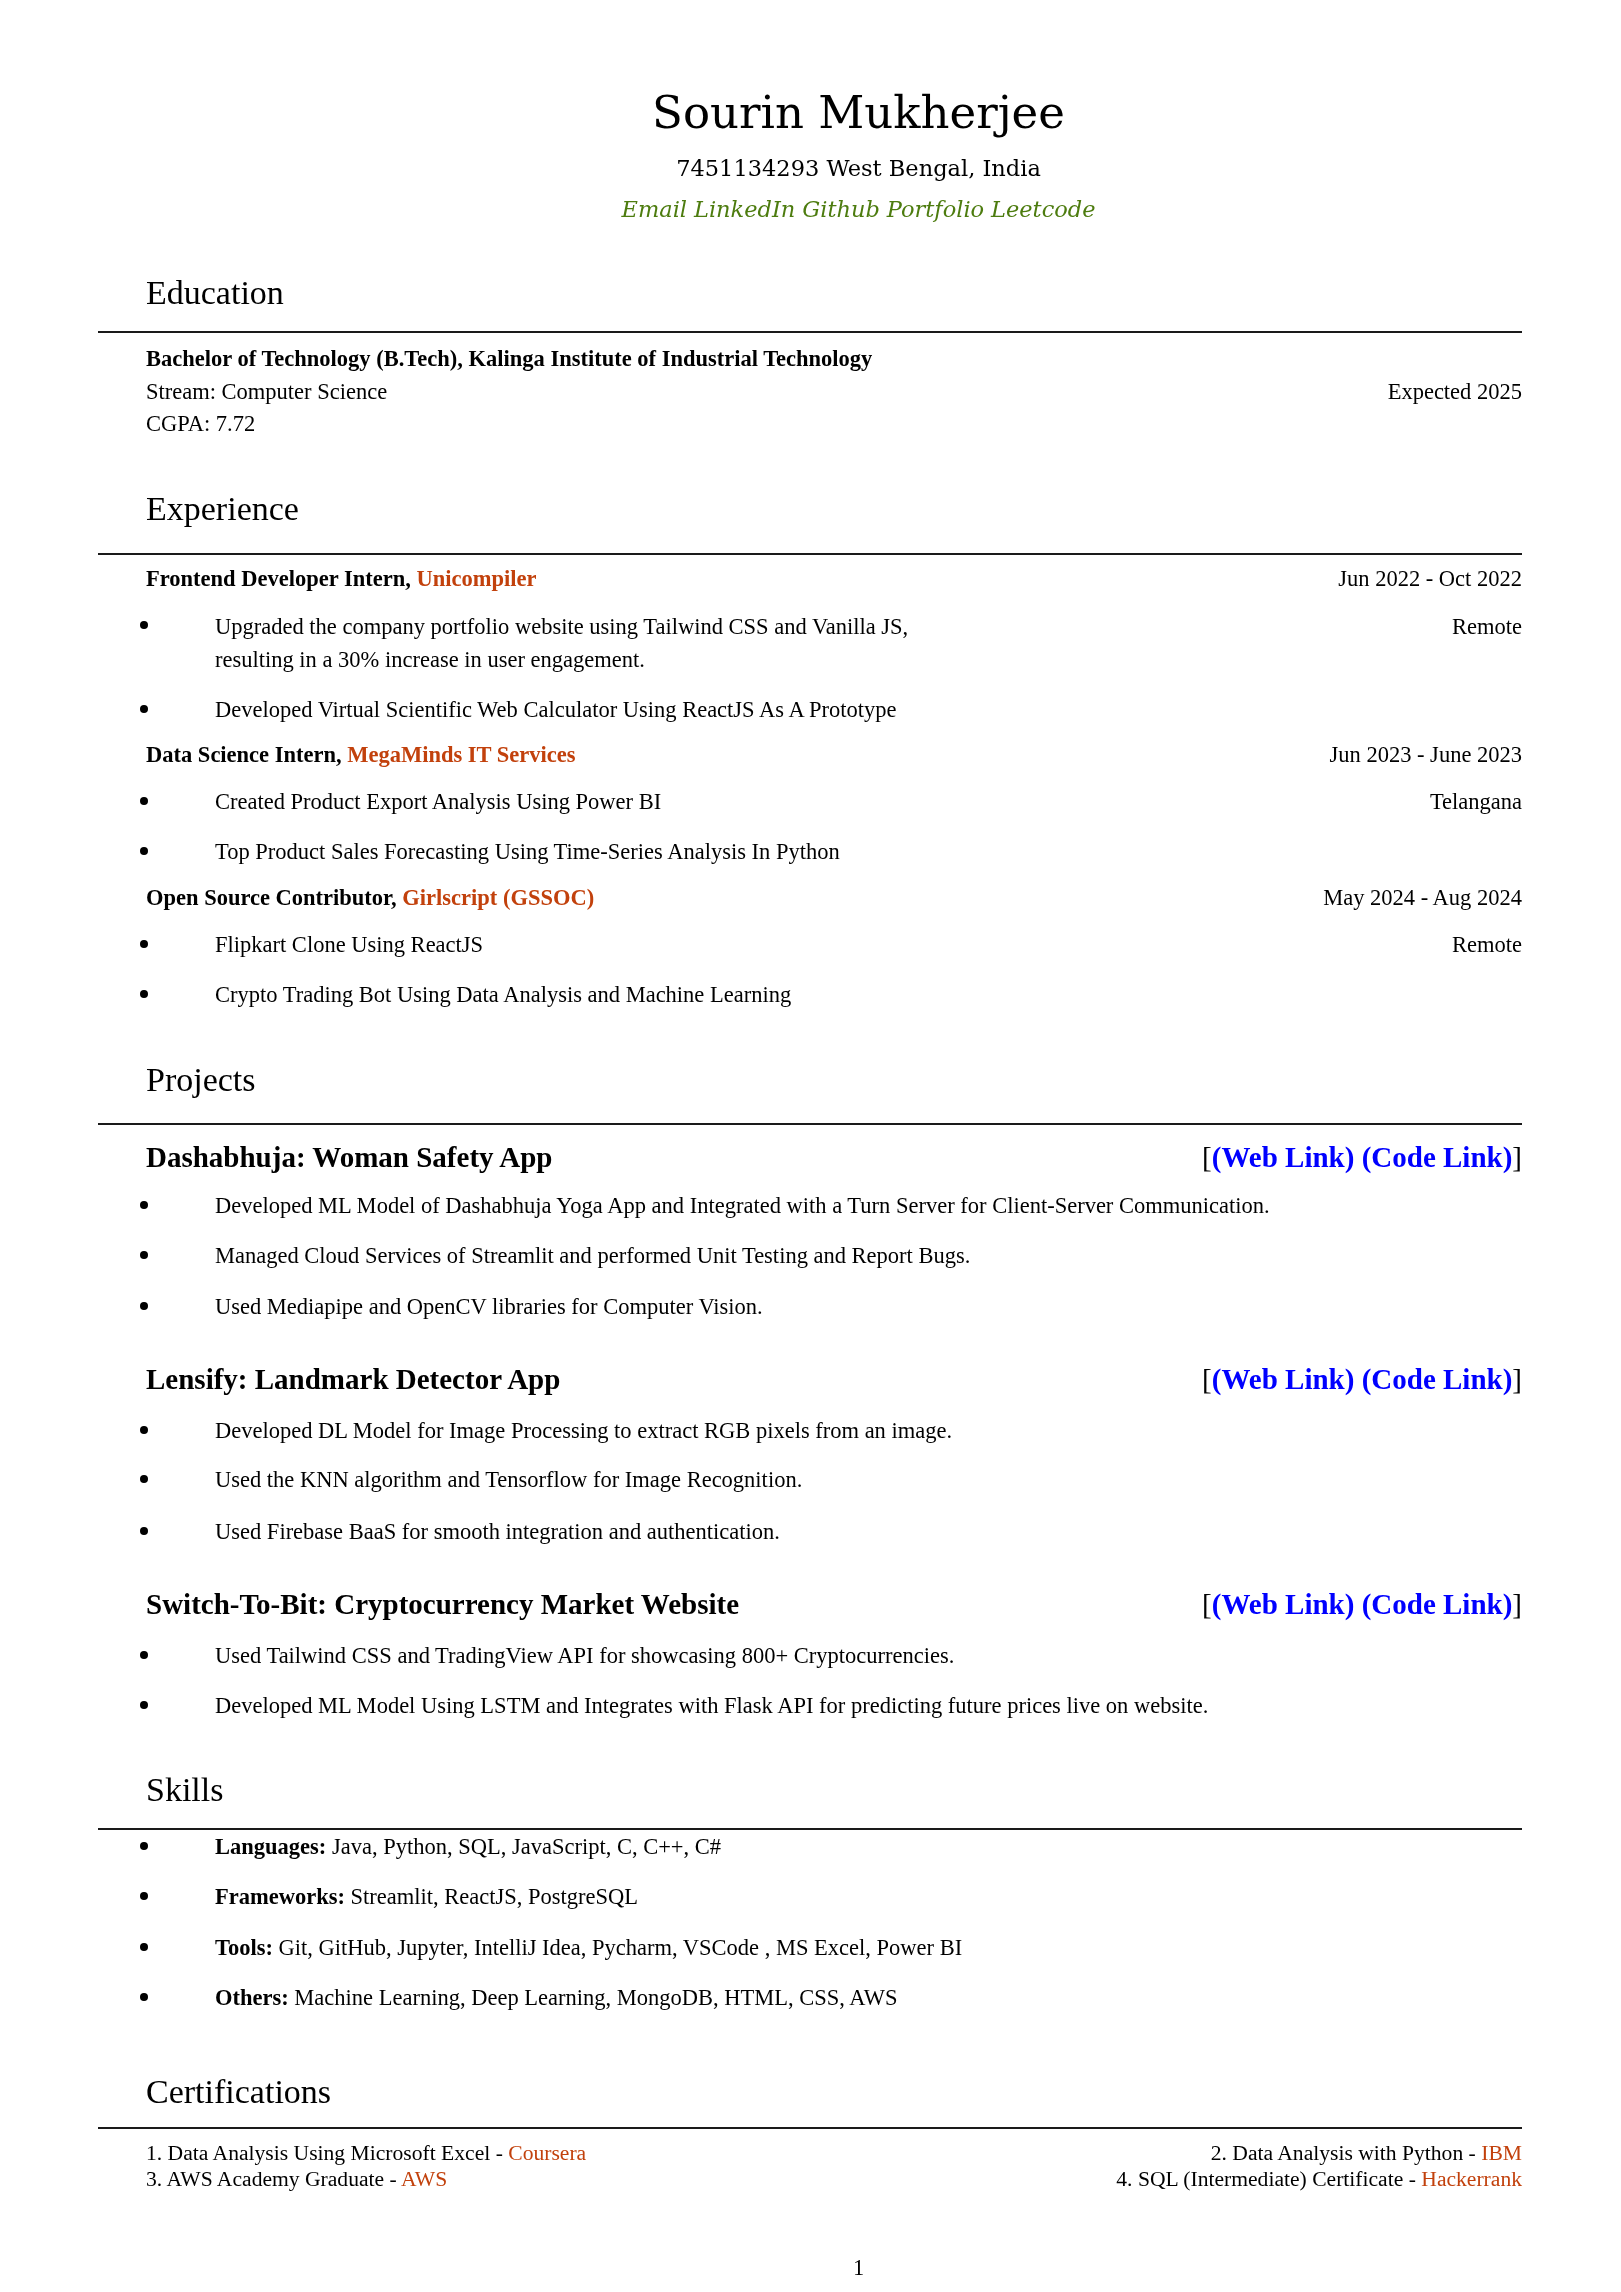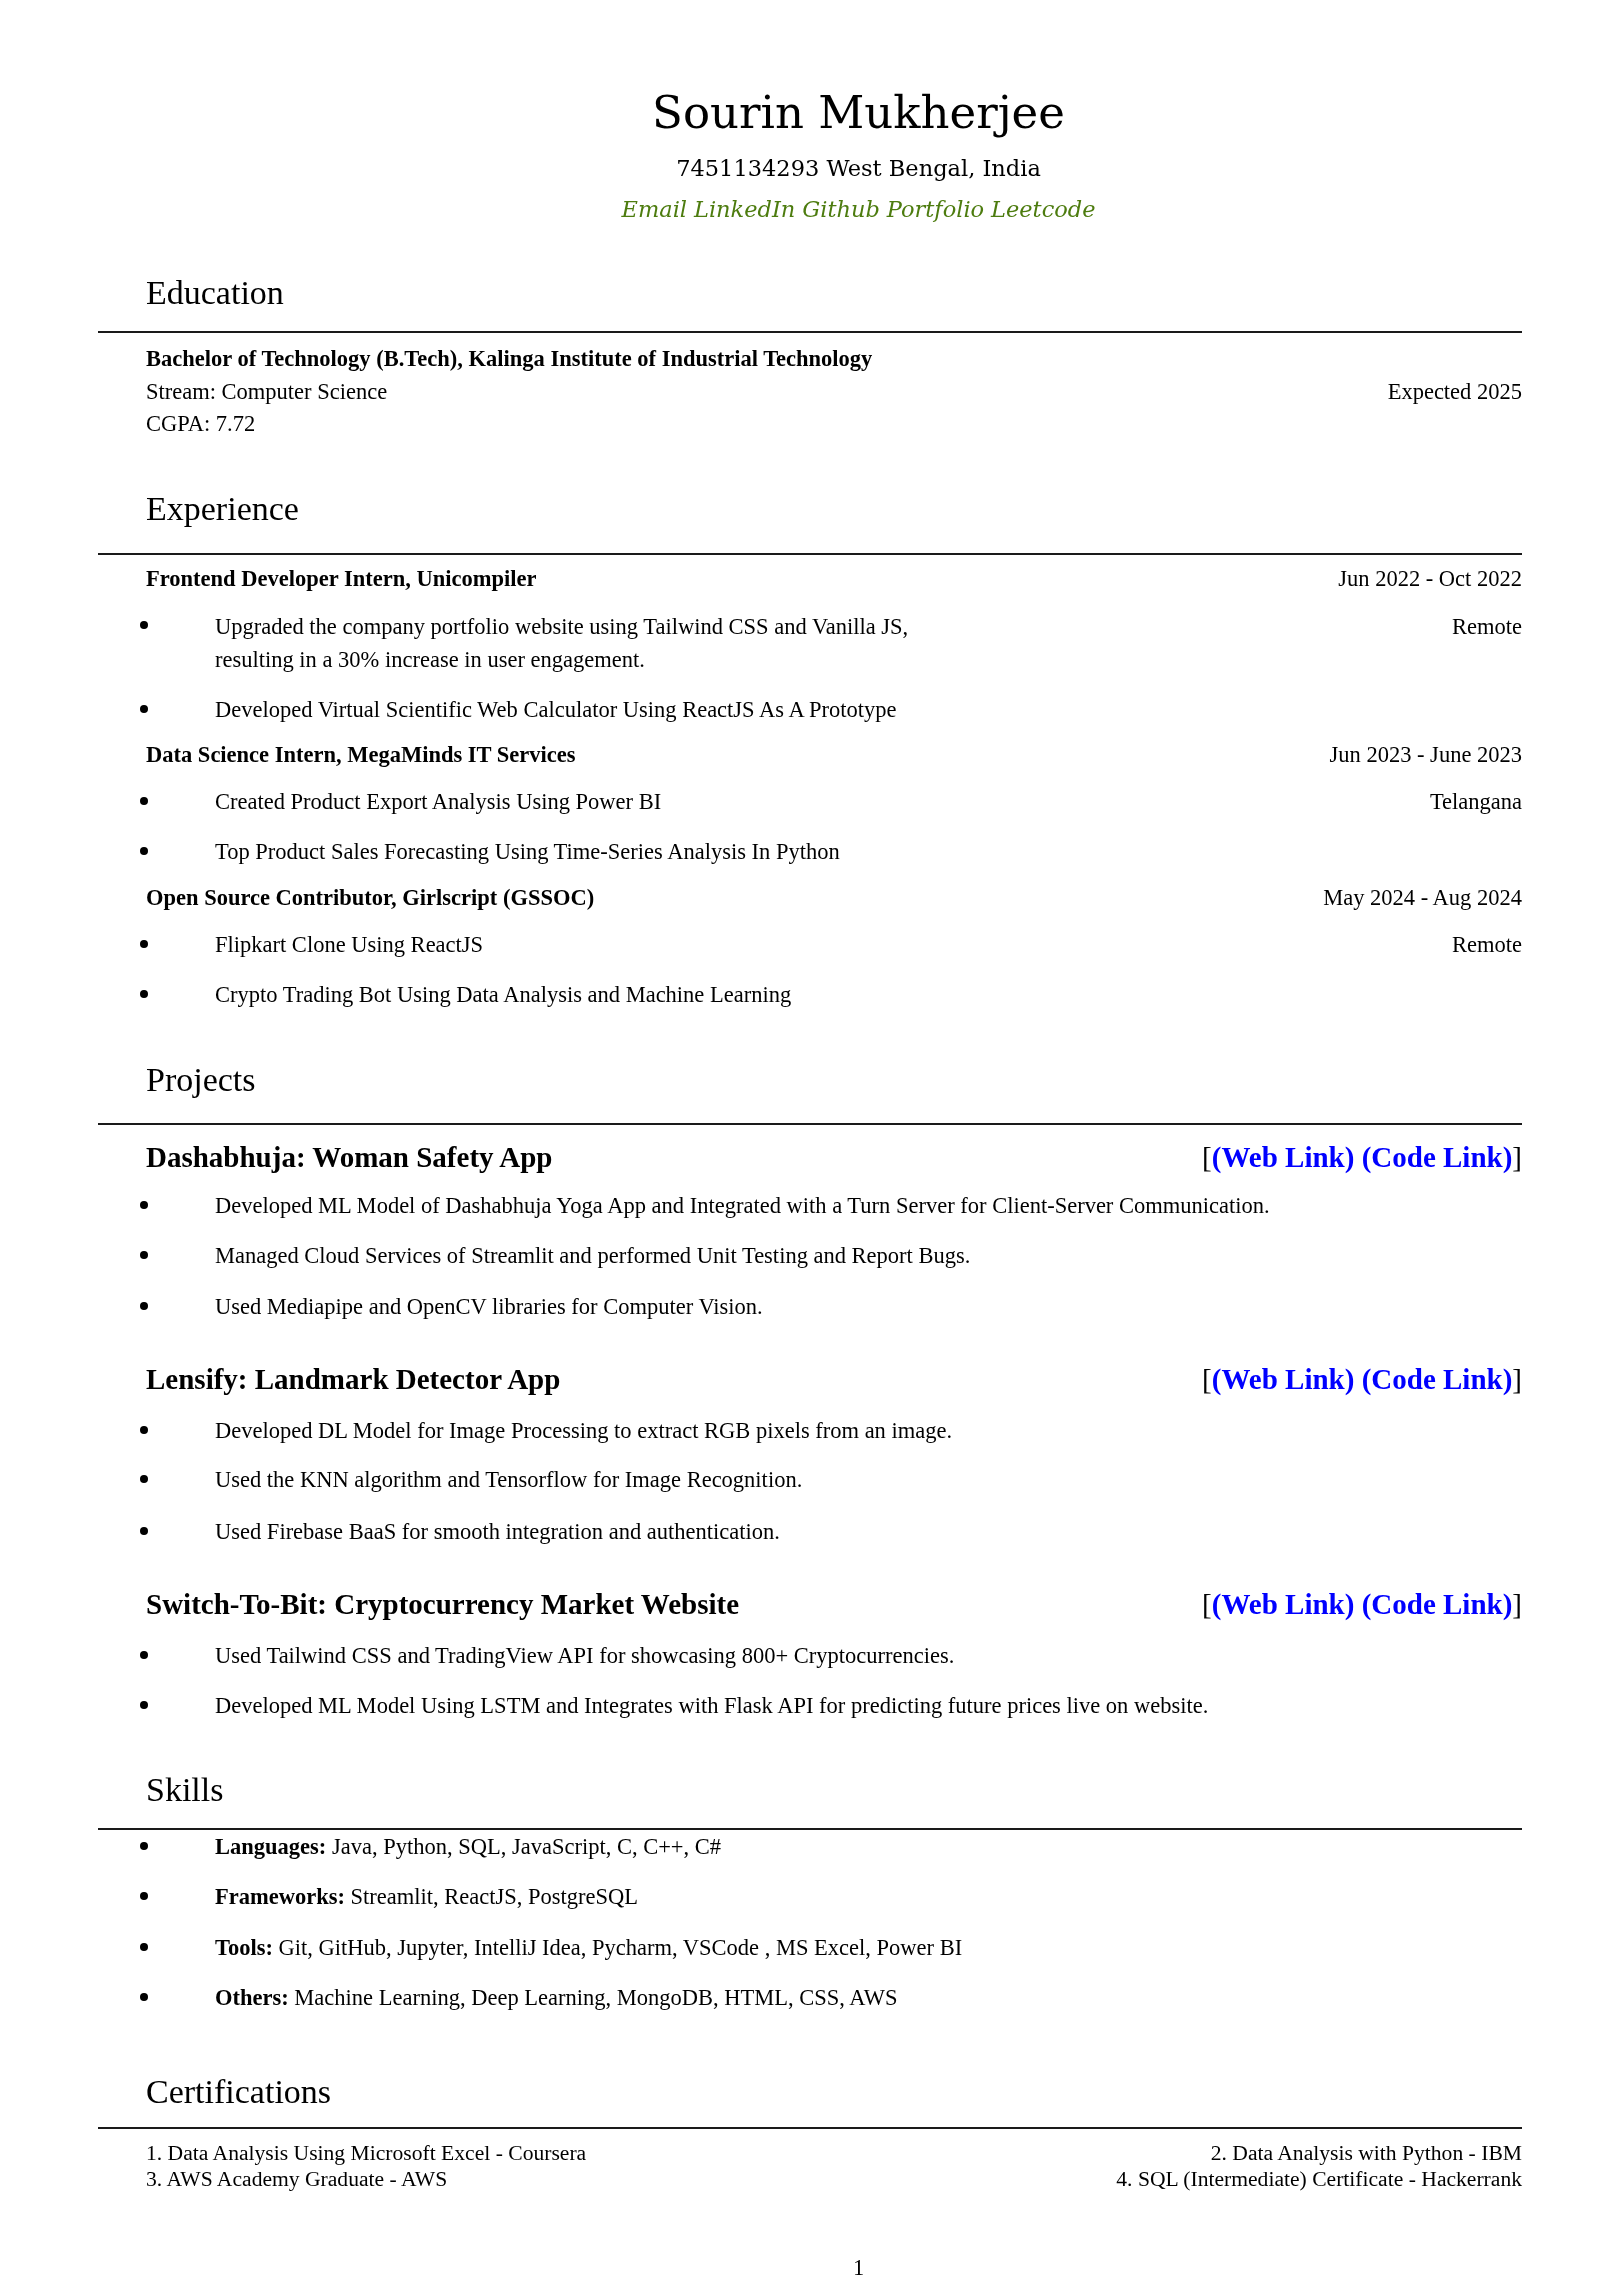--- a/index.html
+++ b/index.html
@@ -11,21 +11,21 @@
   .c { left: 0; width: 1621px; text-align: center; }
   .name { font-size: 45px; }
   .contact { font-size: 22.5px; }
   .links { font-size: 22.5px; color: #4d7c0f; font-style: italic; }
   .links span { margin-right: 6.9px; }
   .links span:last-child { margin-right: 0; }
   .h { font-size: 34px; font-family: "Liberation Serif", "DejaVu Serif", serif; }
   .rule { position: absolute; left: 98px; width: 1424px; height: 2px; background: #1a1a1a; }
   .t { font-size: 22.5px; font-family: "Liberation Serif", "DejaVu Serif", serif; }
   .tb { font-size: 22.5px; font-weight: bold; font-family: "Liberation Serif", "DejaVu Serif", serif; }
-  .blue { color: #000000; }
+  .blue { color: #c2410c; }
   .bullet { position: absolute; left: 140px; width: 7.8px; height: 7.8px; border-radius: 50%; background: #000; }
   .bt { left: 167px; }
   .ptitle { font-size: 29px; font-weight: bold; font-family: "Liberation Serif", "DejaVu Serif", serif; }
   .plinks { font-size: 29px; font-family: "Liberation Serif", "DejaVu Serif", serif; }
   .plinks .lnk { color: #0000ff; font-weight: bold; margin-top: 21px; }
   .cert { font-size: 21.6px; font-family: "Liberation Serif", "DejaVu Serif", serif; }
   .page { font-size: 22.5px; font-family: "Liberation Serif", "DejaVu Serif", serif; }
 </style>
 </head>
 <body>

